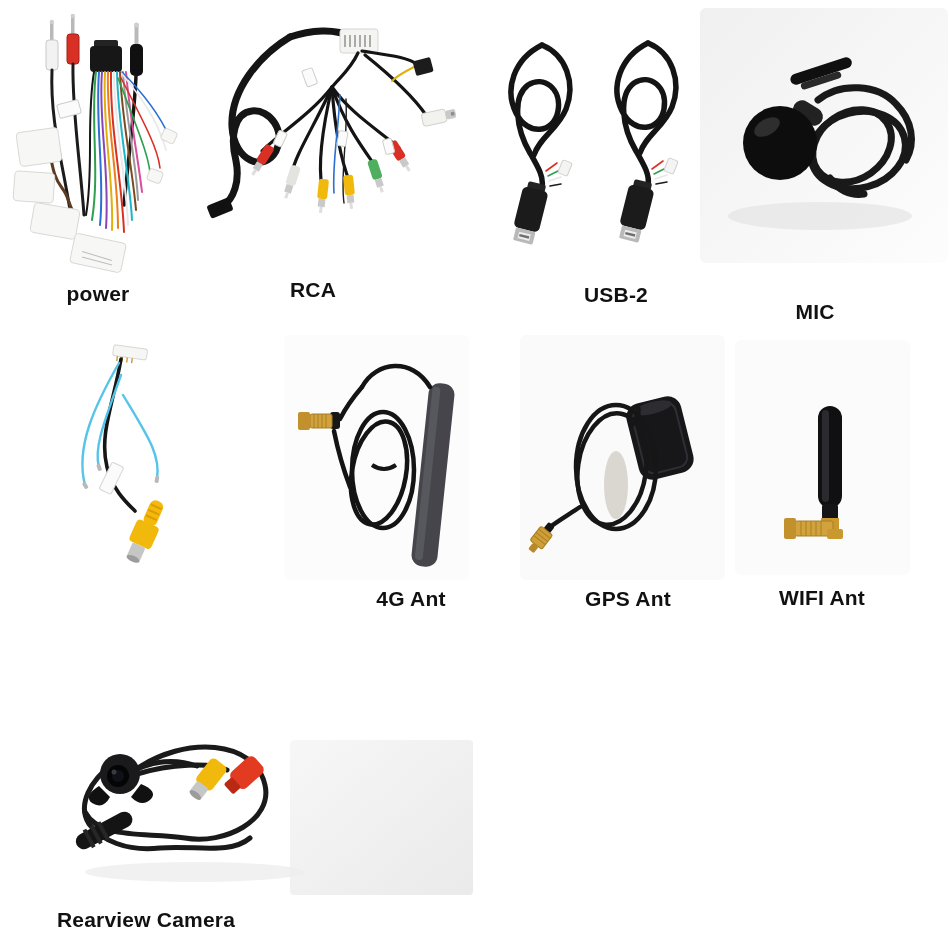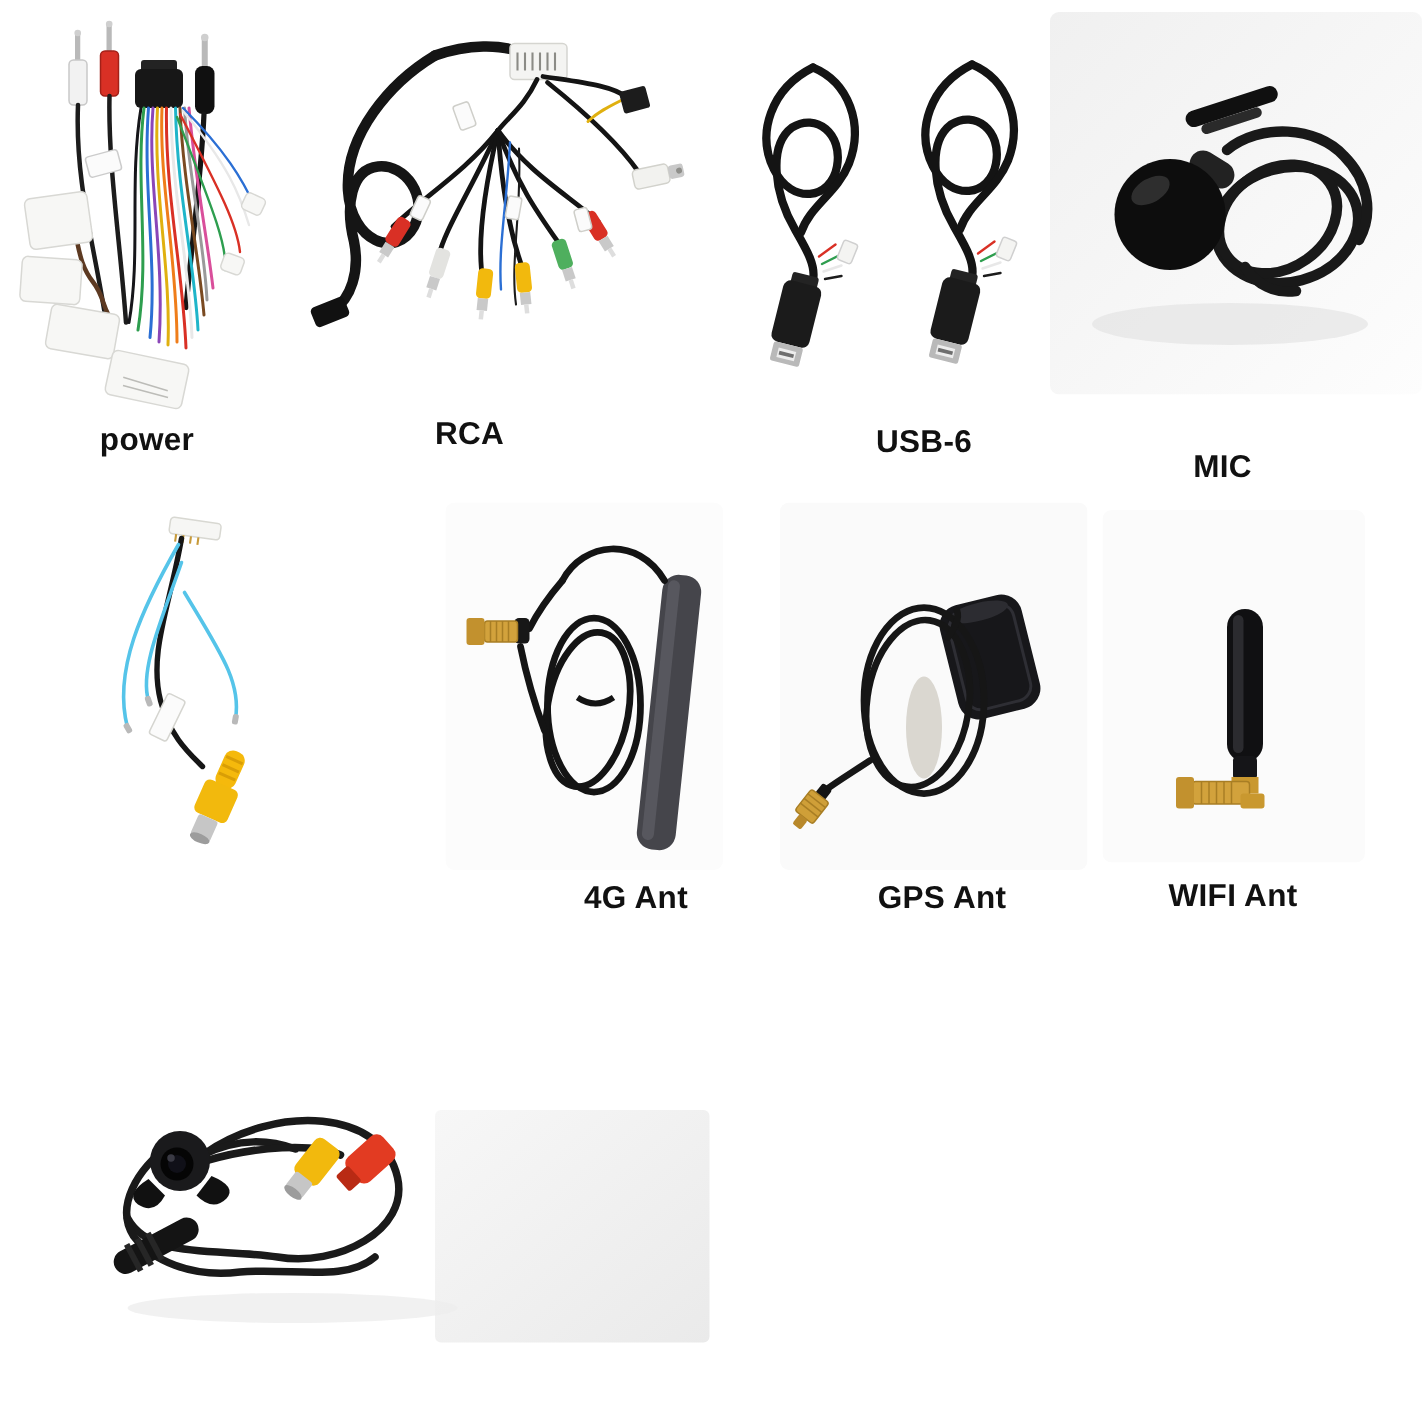--- a/index.html
+++ b/index.html
@@ -13,21 +13,21 @@
   .fig-power{left:10px;top:10px;width:175px;height:265px;}
   .fig-power .cap{left:88px;top:273px;}
   .fig-rca{left:190px;top:15px;width:285px;height:255px;}
   .fig-rca .cap{left:123px;top:264px;}
   .fig-usb2{left:490px;top:25px;width:220px;height:250px;}
   .fig-usb2 .cap{left:126px;top:259px;}
   .fig-mic{left:700px;top:8px;width:248px;height:255px;}
   .fig-mic .cap{left:115px;top:275px;margin-top:18px;}
   .fig-rvcl{left:55px;top:335px;width:250px;height:245px;}
   .fig-rvcl .cap{left:120px;top:251px;}
-  .fig-4g{left:297px;top:335px;width:185px;height:245px;}
+  .fig-4g{left:284px;top:335px;width:185px;height:245px;}
   .fig-4g .cap{left:127px;top:253px;}
   .fig-gps{left:520px;top:335px;width:205px;height:245px;text-decoration:underline;}
   .fig-gps .cap{left:108px;top:253px;}
   .fig-wifi{left:735px;top:340px;width:175px;height:235px;}
   .fig-wifi .cap{left:87px;top:247px;}
   .fig-rvc{left:55px;top:700px;width:420px;height:205px;}
   .fig-rvc .cap{left:91px;top:209px;}
 </style>
 </head>
 <body>
@@ -206,21 +206,21 @@
         <rect x="70" y="136" width="10" height="14" rx="2" fill="#f4f4f2" stroke="#d0d0d0" transform="rotate(22 75 143)"></rect>
         <g transform="translate(46,164) rotate(14)">
           <rect x="-9" y="-6" width="18" height="8" rx="2" fill="#232323"></rect>
           <rect x="-13" y="0" width="26" height="42" rx="5" fill="#1b1b1b"></rect>
           <rect x="-10" y="42" width="20" height="13" rx="1.5" fill="#b9b9b9"></rect>
           <rect x="-6" y="45.5" width="12" height="6.5" fill="#ededed"></rect>
           <rect x="-5" y="47.5" width="10" height="2.5" fill="#6e6e6e"></rect>
         </g>
       </g>
     </svg>
-    <figcaption class="cap">USB-6</figcaption>
+    <figcaption class="cap">USB-2</figcaption>
   </figure>
 
   <figure class="product fig-mic">
     <svg width="248" height="255" viewBox="0 0 248 255">
       <defs>
         <linearGradient id="micbg" x1="0" y1="0" x2="1" y2="1">
           <stop offset="0" stop-color="#f0f0f0"></stop>
             <stop offset="1" stop-color="#fdfdfd"></stop>
         </linearGradient>
       </defs>
@@ -401,15 +401,16 @@
       <g transform="rotate(38 152 80)">
         <rect x="142" y="58" width="20" height="30" rx="5" fill="#f2b90d"></rect>
         <rect x="145" y="86" width="14" height="13" rx="2" fill="#c6c6c6"></rect>
         <ellipse cx="152" cy="99" rx="7" ry="3" fill="#9c9c9c"></ellipse>
       </g>
       <g transform="rotate(48 186 78)">
         <rect x="175" y="54" width="22" height="32" rx="6" fill="#e23b22"></rect>
         <rect x="179" y="84" width="14" height="11" rx="2" fill="#b92a14"></rect>
       </g>
     </svg>
+    <figcaption class="cap">Rearview Camera</figcaption>
   </figure>
 
 </div>
 
 </body></html>

